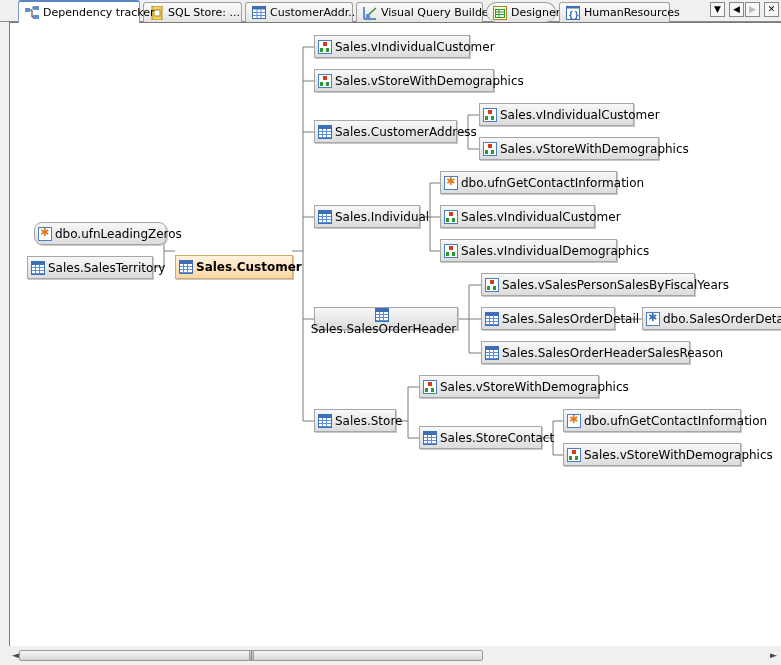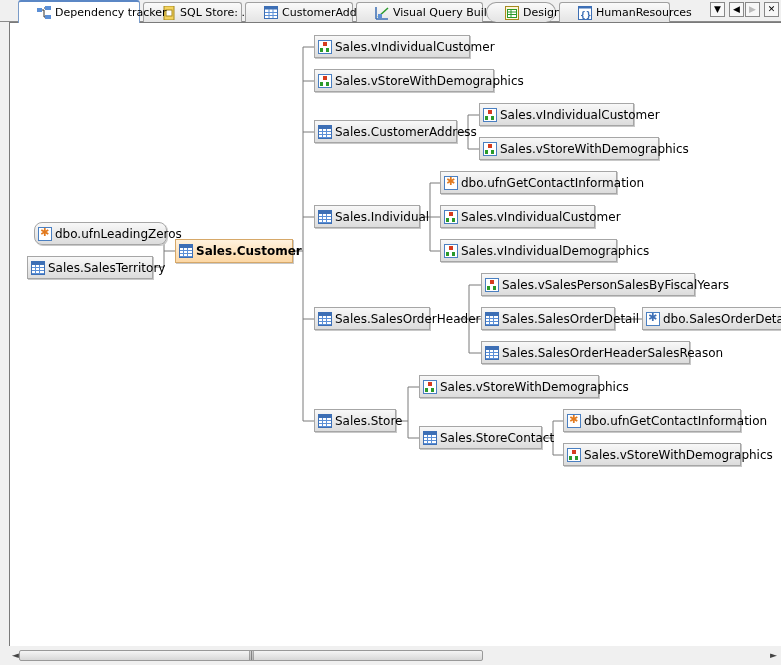--- a/index.html
+++ b/index.html
@@ -1,27 +1,27 @@
 <!DOCTYPE html>
 <html><head>
 <meta charset="utf-8">
 <style>
   * { box-sizing: border-box; margin: 0; padding: 0; }
   html, body { width: 781px; height: 665px; overflow: hidden; background: #f0f0f0; font-family: "DejaVu Sans", sans-serif; font-size: 11px; color: #000; }
   .tabbar { position: absolute; left: 0; top: 0; width: 781px; height: 22px; background: #f0f0f0; border-bottom: 1px solid #8a8a8a; }
-  .tab { position: absolute; top: 2px; height: 20px; display: flex; align-items: center; padding-left: 18px; padding-right: 6px; background: linear-gradient(#fafafa, #e4e4e4); border: 1px solid #a0a0a0; border-bottom: none; border-radius: 3px 3px 0 0; white-space: nowrap; font-size: 11px; cursor: default; }
+  .tab { position: absolute; top: 2px; height: 20px; display: flex; align-items: center; padding-left: 6px; padding-right: 6px; background: linear-gradient(#fafafa, #e4e4e4); border: 1px solid #a0a0a0; border-bottom: none; border-radius: 3px 3px 0 0; white-space: nowrap; font-size: 11px; cursor: default; }
   .tab.active { top: 0; height: 23px; background: #fff; border-color: #7a9bc8; border-top: 2px solid #5b87c5; z-index: 2; }
   .tab .ticon { width: 14px; height: 14px; margin-right: 4px; display: inline-block; position: relative; flex: 0 0 14px; }
   .ctrls { position: absolute; right: 2px; top: 2px; display: flex; gap: 1px; }
   .ctrl { width: 15px; height: 15px; border: 1px solid #888; background: #f7f7f7; display: flex; align-items: center; justify-content: center; font-size: 9px; line-height: 1; }
   .ctrl.disabled { color: #bbb; }
   .canvas { position: absolute; left: 9px; top: 22px; width: 772px; height: 624px; background: #fff; border-left: 1px solid #7a7a7a; border-top: 1px solid #7a7a7a; overflow: hidden; }
   svg.lines { position: absolute; left: 0; top: 0; }
   .node { position: absolute; height: 23px; display: flex; align-items: center; padding-left: 3px; padding-right: 8px; background: linear-gradient(#f8f8f8, #dcdcdc); border: 1px solid #a6a6a6; box-shadow: 1px 1px 0 #c8c8c8; white-space: nowrap; font-size: 12px; }
-  .node.root { background: linear-gradient(#fff2de, #fcd7a4); border-color: #d6a869; font-weight: bold; font-size: 12px; height: 24px; }
+  .node.root { background: linear-gradient(#fff2de, #fcd7a4); border-color: #d6a869; font-weight: bold; font-size: 12px; height: 24px; margin-top: 16px; }
   .nicon { width: 14px; height: 14px; margin-right: 3px; flex: 0 0 14px; position: relative; border: 1px solid #4a7fc1; background: #fff; }
   .nicon.table { background: repeating-linear-gradient(#fff 0 2px, #5b8fd6 2px 3px); border-color: #3d6fb5; }
   .nicon.table::before { content: ""; position: absolute; left: 3px; top: 0; bottom: 0; width: 1px; background: #5b8fd6; box-shadow: 4px 0 #5b8fd6; }
   .nicon.table::after { content: ""; position: absolute; left: 0; right: 0; top: 0; height: 3px; background: #3d6fb5; }
   .nicon.view::before { content: ""; position: absolute; left: 4px; top: 1px; width: 4px; height: 4px; background: #d63b1e; }
   .nicon.view::after { content: ""; position: absolute; left: 1px; top: 7px; width: 3px; height: 4px; background: #2a9a2a; box-shadow: 6px 0 #2a9a2a; }
   .nicon.func { background: #fff; }
   .nicon.func::before { content: "✱"; position: absolute; left: 1px; top: -2px; font-size: 11px; color: #e27a1e; }
   .nicon.func-blue::before { content: "✱"; position: absolute; left: 1px; top: -2px; font-size: 11px; color: #3d6fb5; }
   .hscroll { position: absolute; left: 9px; top: 646px; width: 772px; height: 19px; background: #f0f0f0; }
@@ -146,21 +146,21 @@
     <span>Sales.vStoreWithDemographics</span>
   </div>
   <div class="node" style="left:304px;top:97px;width:143px;">
     <span class="nicon table"></span>
     <span>Sales.CustomerAddress</span>
   </div>
   <div class="node" style="left:304px;top:182px;width:106px;">
     <span class="nicon table"></span>
     <span>Sales.Individual</span>
   </div>
-  <div class="node" style="left:304px;top:284px;width:116px;">
+  <div class="node" style="left:304px;top:284px;width:144px;flex-direction:column;">
     <span class="nicon table"></span>
     <span>Sales.SalesOrderHeader</span>
   </div>
   <div class="node" style="left:304px;top:386px;width:82px;">
     <span class="nicon table"></span>
     <span>Sales.Store</span>
   </div>
 
   <div class="node" style="left:469px;top:80px;width:155px;">
     <span class="nicon view"></span>

